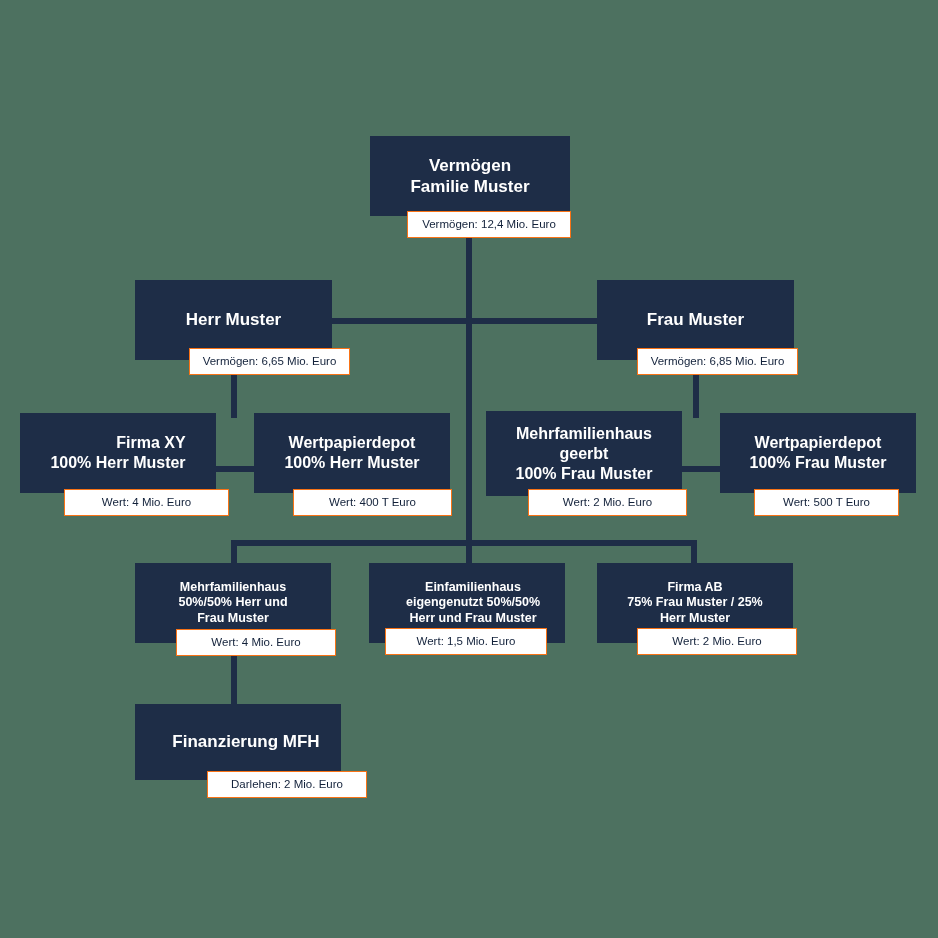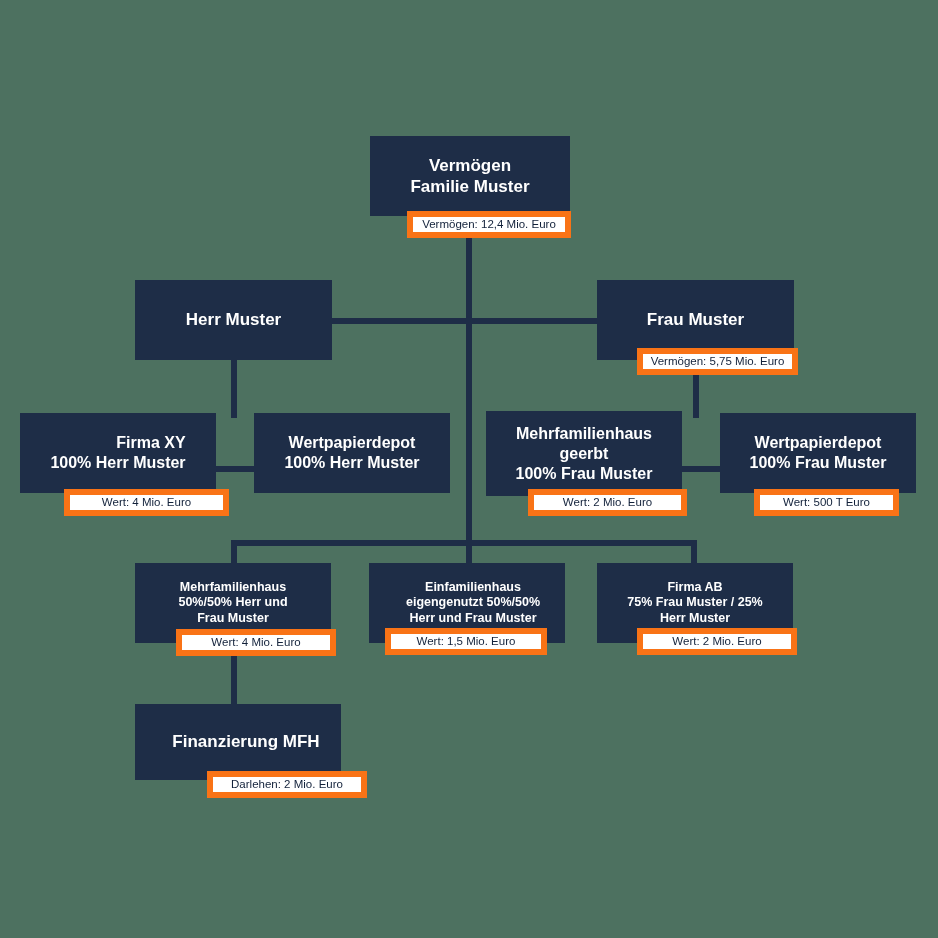--- a/index.html
+++ b/index.html
@@ -29,21 +29,21 @@
     padding:6px 8px;
     z-index:3;
   }
   .node .lbl { display:block; white-space:pre-line; }
 
   
   .chip {
     position:absolute;
     background:#ffffff;
     color:#12213a;
-    border:6px solid #f97316;
+    border:1px solid #f97316;
     display:flex;
     align-items:center;
     justify-content:center;
     text-align:center;
     box-sizing:border-box;
     font-size:11.5px;
     line-height:1.1;
     z-index:4;
     white-space:nowrap;
   }
@@ -83,36 +83,38 @@
 
   <div class="node big" style="left:370px; top:136px; width:200px; height:80px;">
     <span class="lbl">Vermögen
 Familie Muster</span>
   </div>
   <div class="chip" style="left:407px; top:211px; width:164px; height:27px;">Vermögen: 12,4 Mio. Euro</div>
 
   <div class="node big" style="left:135px; top:280px; width:197px; height:80px;">
     <span class="lbl">Herr Muster</span>
   </div>
+  <div class="chip" style="left:189px; top:348px; width:161px; height:27px;">Vermögen: 6,65 Mio. Euro</div>
 
   <div class="node big" style="left:597px; top:280px; width:197px; height:80px;">
     <span class="lbl">Frau Muster</span>
   </div>
-  <div class="chip" style="left:637px; top:348px; width:161px; height:27px;">Vermögen: 5,75 Mio. Euro</div>
+  <div class="chip" style="left:637px; top:348px; width:161px; height:27px;">Vermögen: 6,85 Mio. Euro</div>
 
   <div class="node mid" style="left:20px; top:413px; width:196px; height:80px;text-align:right;">
     <span class="lbl">Firma XY
 100% Herr Muster</span>
   </div>
   <div class="chip" style="left:64px; top:489px; width:165px; height:27px;">Wert: 4 Mio. Euro</div>
 
   <div class="node mid" style="left:254px; top:413px; width:196px; height:80px;">
     <span class="lbl">Wertpapierdepot
 100% Herr Muster</span>
   </div>
+  <div class="chip" style="left:293px; top:489px; width:159px; height:27px;">Wert: 400 T Euro</div>
 
   <div class="node mid" style="left:486px; top:411px; width:196px; height:85px;">
     <span class="lbl">Mehrfamilienhaus
 geerbt
 100% Frau Muster</span>
   </div>
   <div class="chip" style="left:528px; top:489px; width:159px; height:27px;">Wert: 2 Mio. Euro</div>
 
   <div class="node mid" style="left:720px; top:413px; width:196px; height:80px;">
     <span class="lbl">Wertpapierdepot

